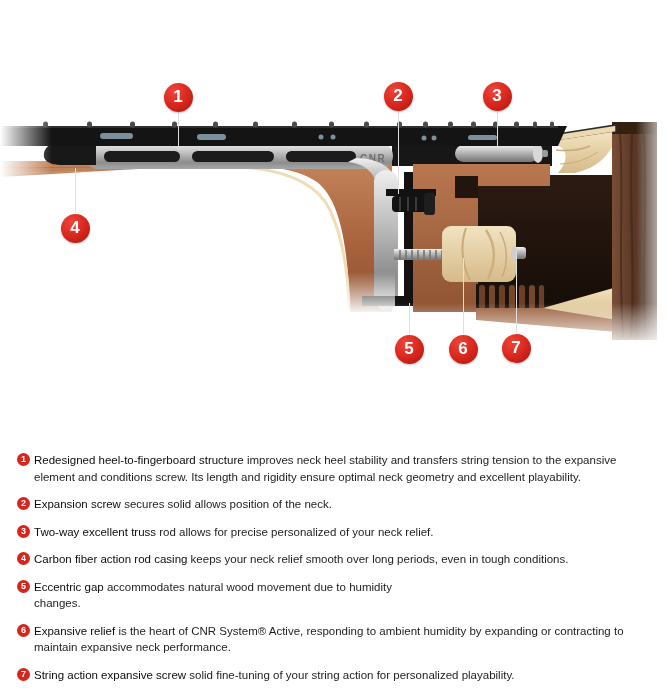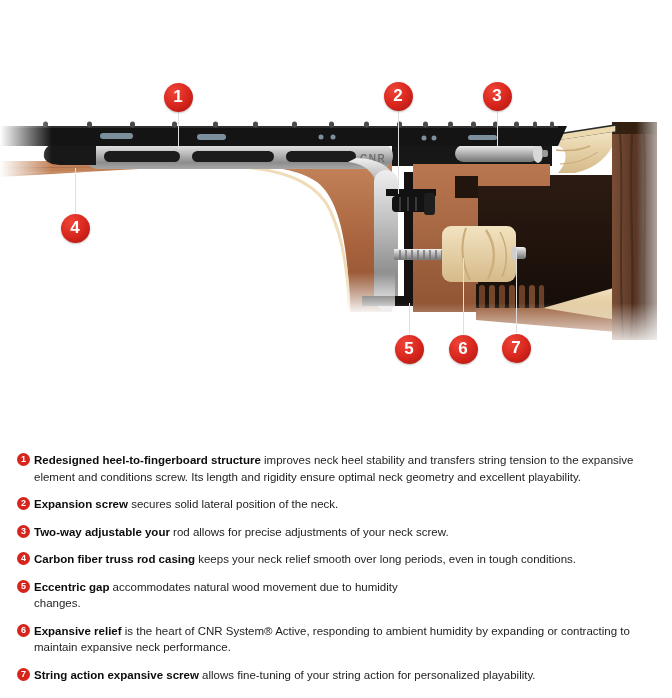--- a/index.html
+++ b/index.html
@@ -10,21 +10,21 @@
   .overlay { position:absolute; left:0; top:0; width:672px; height:446px; }
   .leader { position:absolute; width:1px; background:#e0e0e0; }
   .callout { position:absolute; width:29px; height:29px; border-radius:50%;
              background:radial-gradient(circle at 35% 28%, #ef4438, #d6251c 55%, #a5170f 100%);
              color:#fff; font-weight:700; font-size:17px; display:flex;
              align-items:center; justify-content:center;
              box-shadow:0 1px 2px rgba(0,0,0,.25); }
   .legend { position:absolute; left:17px; top:452px; width:642px; }
   .legend-item { position:relative; padding-left:17px; margin-bottom:11px;
                  font-size:11.5px; line-height:16.5px; color:#1d1d1d; }
-  .legend-item b { font-weight:700; color:#0c0c0c; }
+  .legend-item b { font-weight:400; color:#0c0c0c; }
   .legend-item.narrow { max-width:378px; }
   .badge { position:absolute; left:0; top:1px; width:13px; height:13px; border-radius:50%;
            background:#d6251c; color:#fff; font-size:9px; font-weight:700;
            text-align:center; line-height:13px; }
 </style>
 </head>
 <body>
 
 <div class="stage">
 
@@ -233,20 +233,20 @@
         <div class="callout" style="left: 394.5px; top: 334.5px;">5</div>
         <div class="leader" style="left: 463px; top: 258px; height: 76px;"></div>
         <div class="callout" style="left: 448.5px; top: 334.5px;">6</div>
         <div class="leader" style="left: 516px; top: 251px; height: 82px;"></div>
         <div class="callout" style="left: 501.5px; top: 333.5px;">7</div>
       </div>
   </div>
 
   <div class="legend" id="legend">
       <div class="legend-item"><span class="badge">1</span><b>Redesigned heel-to-fingerboard structure</b><span> improves neck heel stability and transfers string tension to the expansive element and conditions screw. Its length and rigidity ensure optimal neck geometry and excellent playability.</span></div>
-      <div class="legend-item"><span class="badge">2</span><b>Expansion screw</b><span> secures solid lateral position of the neck.</span></div>
-      <div class="legend-item"><span class="badge">3</span><b>Two-way adjustable your</b><span> rod allows for precise adjustments of your neck screw.</span></div>
-      <div class="legend-item"><span class="badge">4</span><b>Carbon fiber truss rod casing</b><span> keeps your neck relief smooth over long periods, even in tough conditions.</span></div>
+      <div class="legend-item"><span class="badge">2</span><b>Expansion screw</b><span> secures solid allows position of the neck.</span></div>
+      <div class="legend-item"><span class="badge">3</span><b>Two-way excellent truss</b><span> rod allows for precise personalized of your neck relief.</span></div>
+      <div class="legend-item"><span class="badge">4</span><b>Carbon fiber action rod casing</b><span> keeps your neck relief smooth over long periods, even in tough conditions.</span></div>
       <div class="legend-item narrow"><span class="badge">5</span><b>Eccentric gap</b><span> accommodates natural wood movement due to humidity changes.</span></div>
       <div class="legend-item"><span class="badge">6</span><b>Expansive relief</b><span> is the heart of CNR System® Active, responding to ambient humidity by expanding or contracting to maintain expansive neck performance.</span></div>
-      <div class="legend-item"><span class="badge">7</span><b>String action expansive screw</b><span> allows fine-tuning of your string action for personalized playability.</span></div>
+      <div class="legend-item"><span class="badge">7</span><b>String action expansive screw</b><span> solid fine-tuning of your string action for personalized playability.</span></div>
     </div>
 </div>
 
 </body></html>

